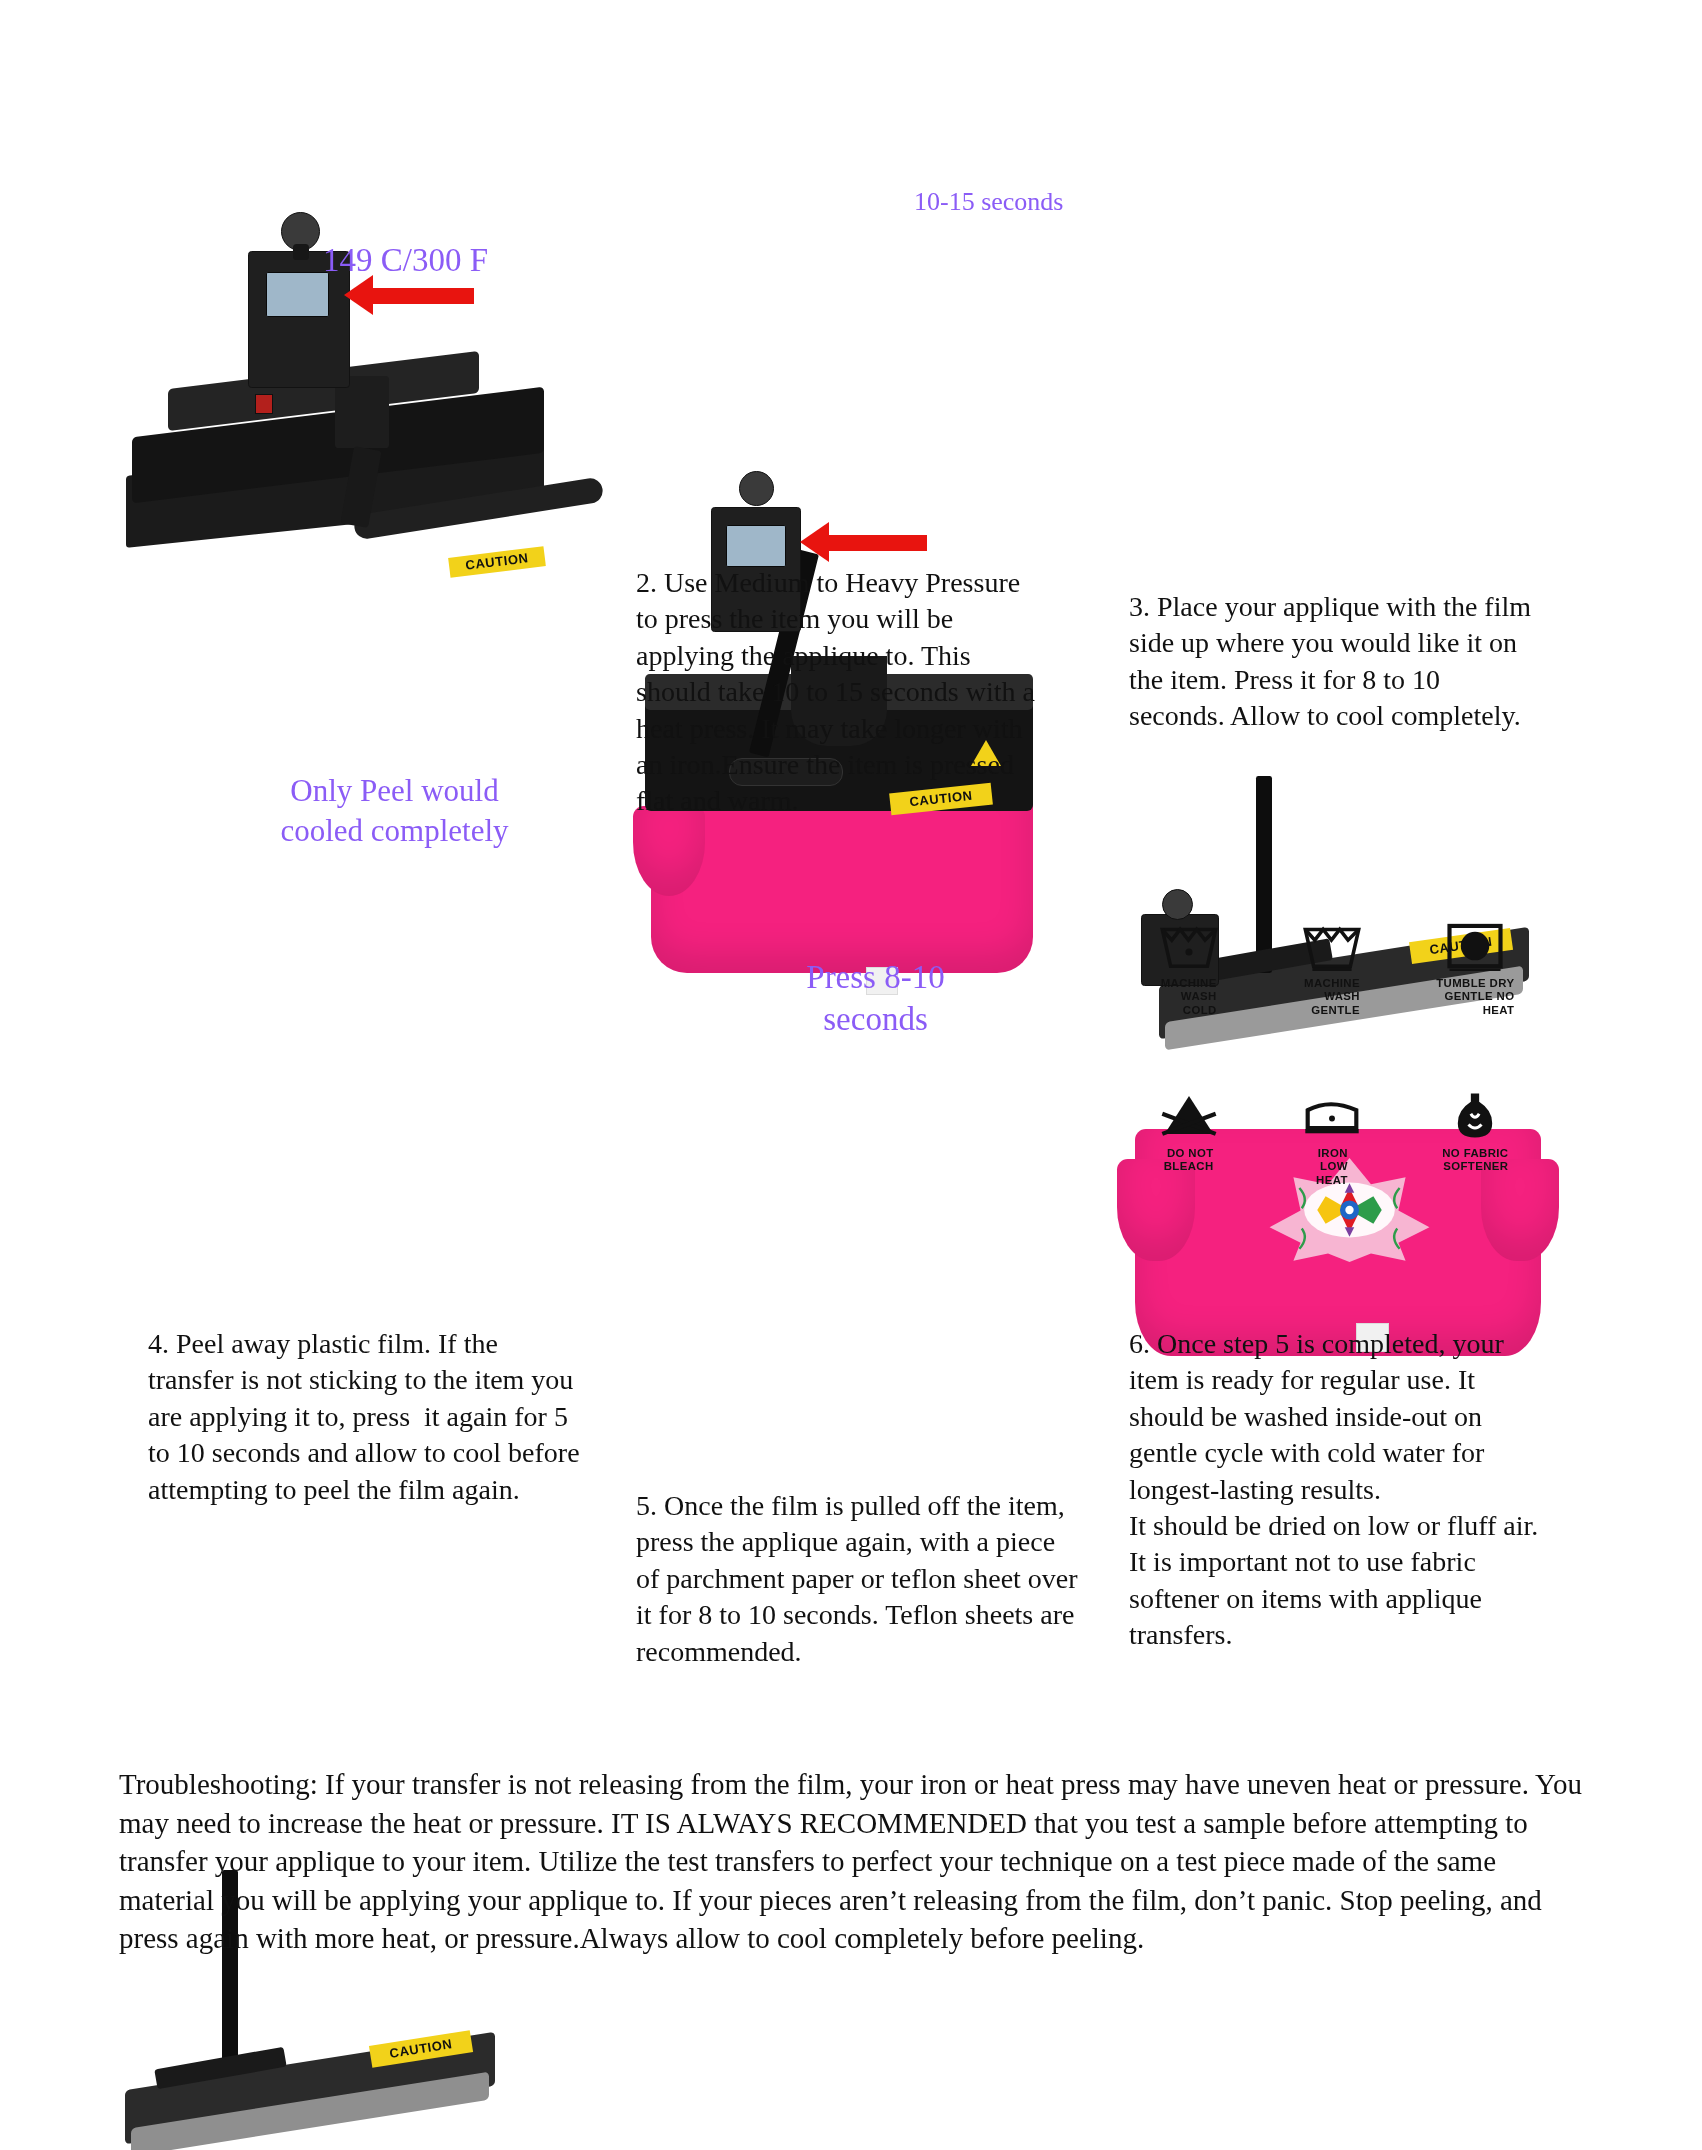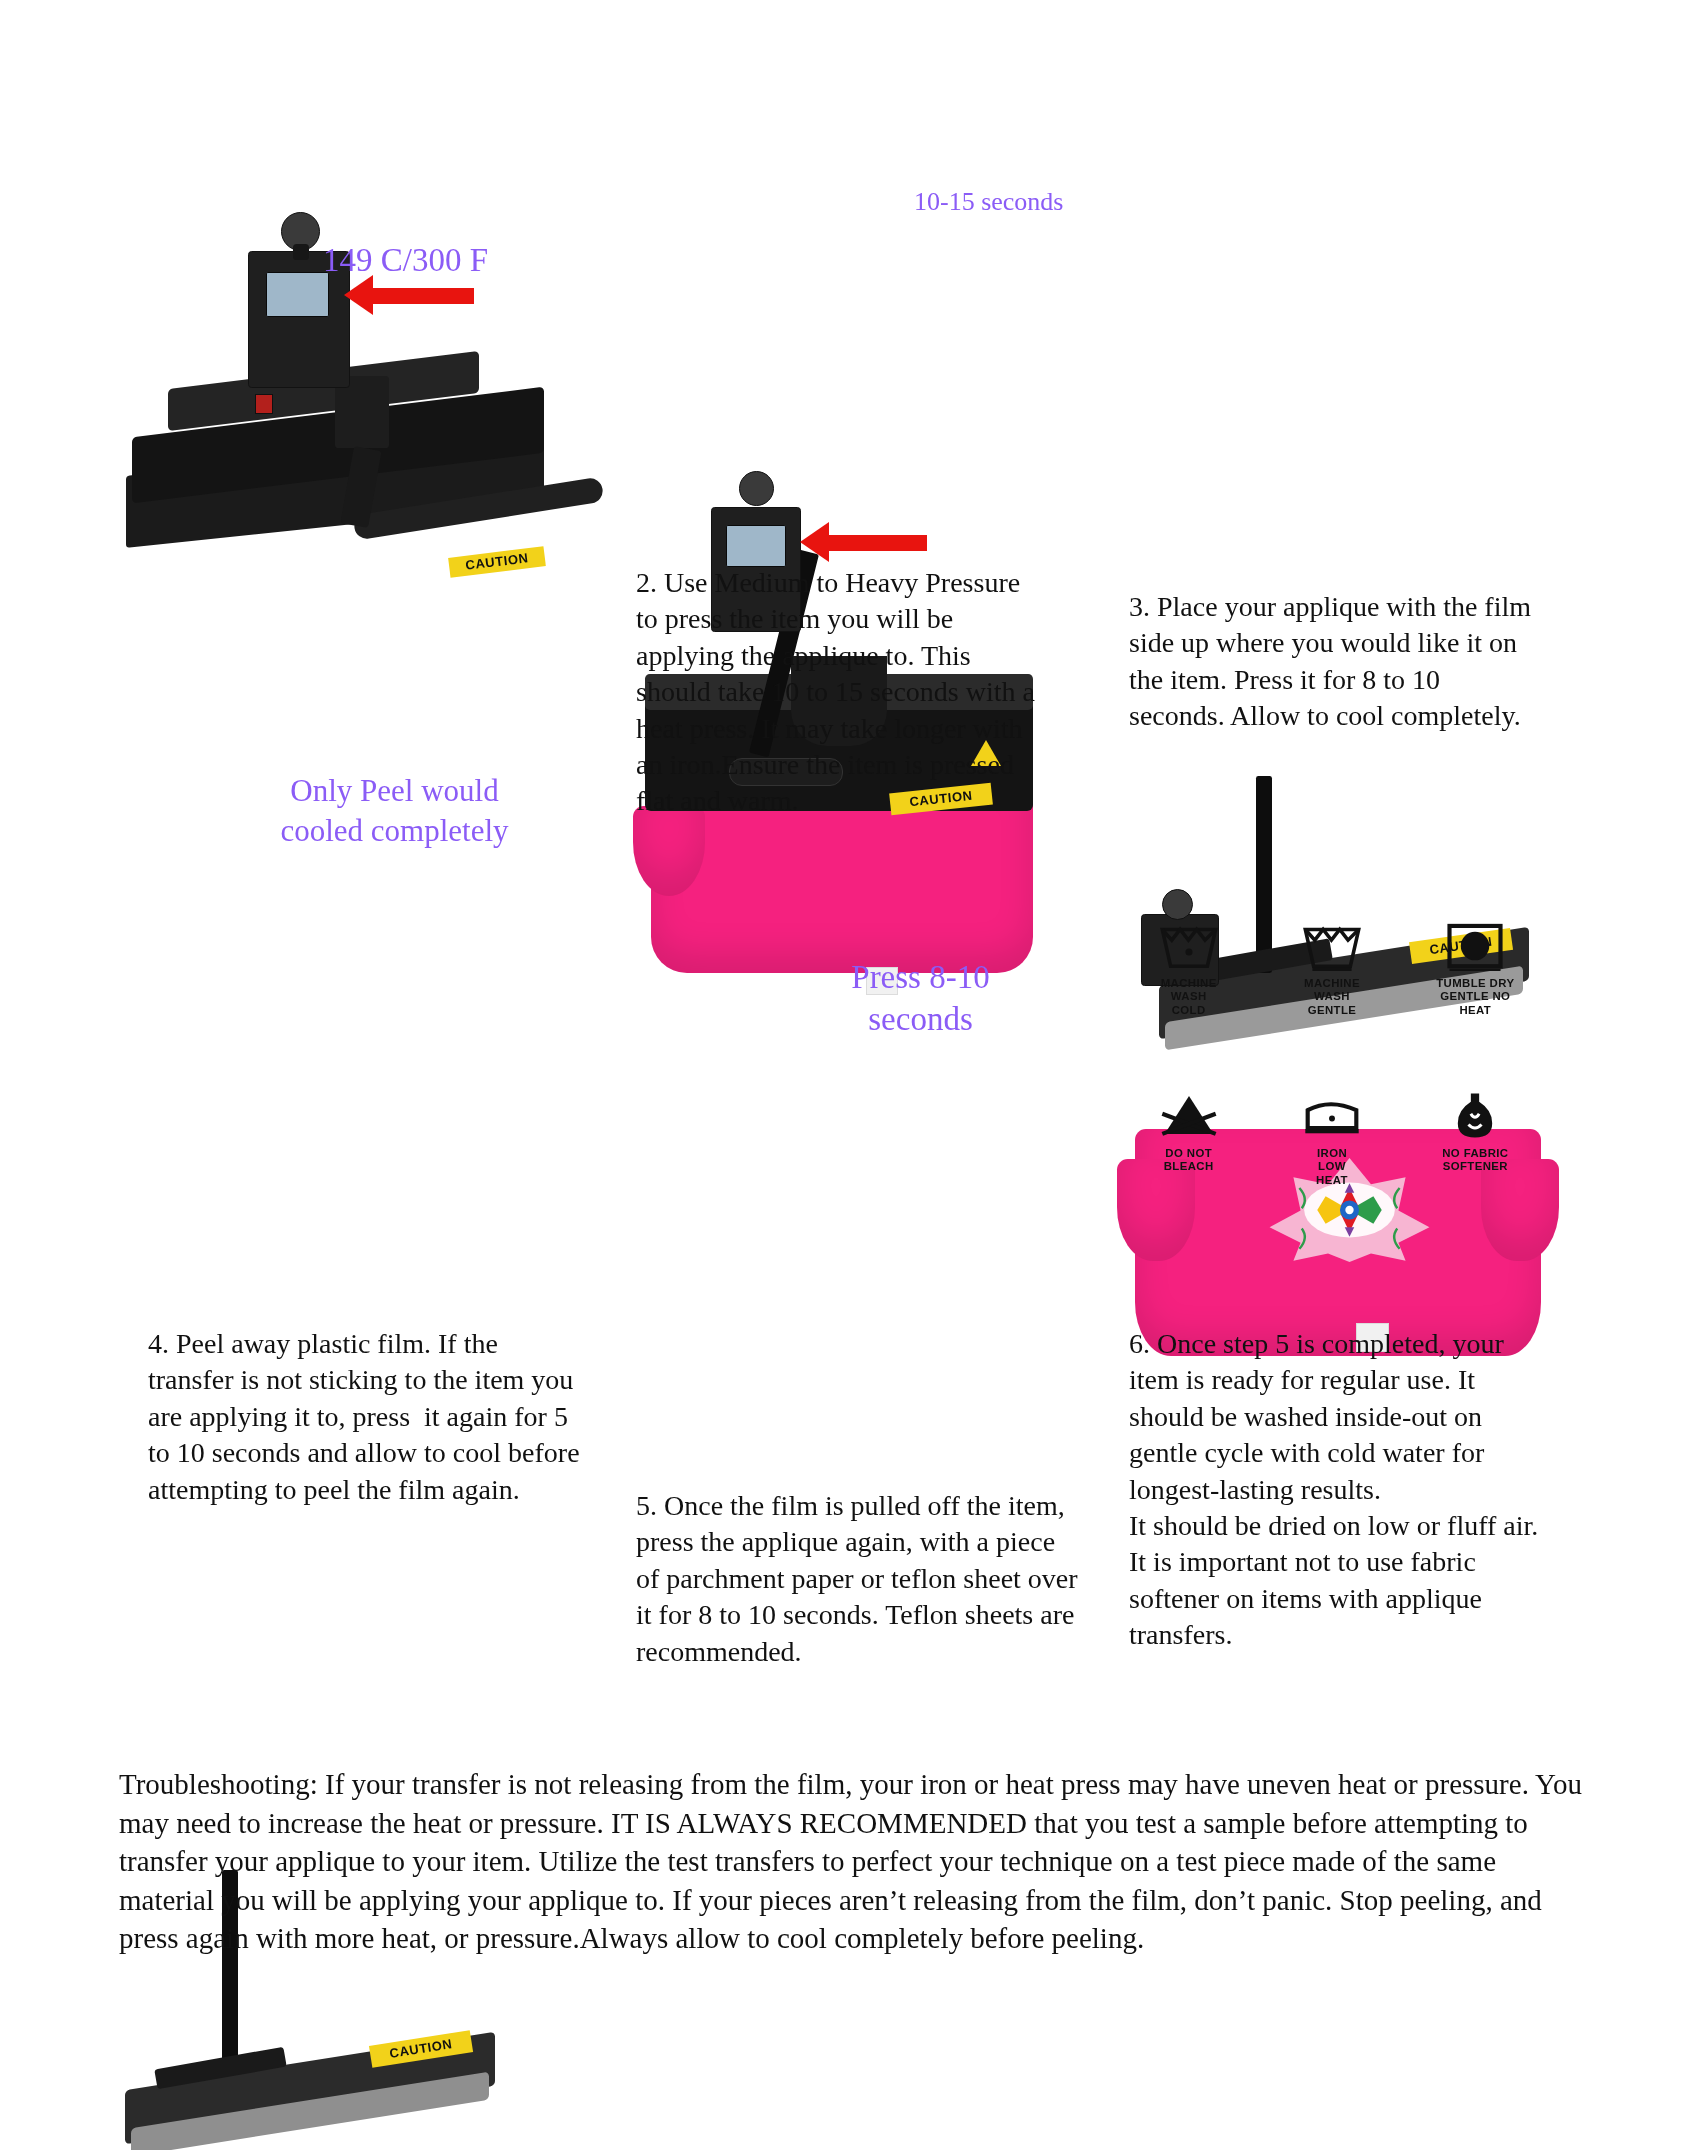--- a/index.html
+++ b/index.html
@@ -136,21 +136,21 @@
     justify-content: flex-start;
   }
   .care-cell svg { display: block; }
   .care-label {
     margin-top: 6px;
     font-family: "Liberation Sans", sans-serif;
     font-weight: bold;
     font-size: 11.4px;
     line-height: 1.18;
     letter-spacing: 0.4px;
-    text-align: center;
+    text-align: right;
     color: #111;
     white-space: pre-line;
   }
 
   
   .trouble {
     position: absolute;
     font-family: "Liberation Serif", serif;
     font-size: 29px;
     line-height: 1.33;
@@ -270,21 +270,21 @@
   <div class="abs press" style="left:119px; top:771px; width:472px; height:550px;">
 
     <div class="platen" style="left:6px; top:60px; width:370px; height:54px; background:#2b2b2b; transform:skewY(-9deg); border-radius:4.8px;"></div>
     <div class="platen" style="left:12px; top:99px; width:358px; height:27.5px; background:#8f8f8f; transform:skewY(-9deg);"></div>
     <div class="caution" style="left:251px; top:37px; width:102px; height:21.5px; font-size:13px; line-height:21.5px; transform:rotate(-9deg);">CAUTION</div>
     <div class="rod" style="left:103px; top:-131px; width:15.5px; height:197px;"></div>
     <div class="arm" style="left:36px; top:57px; width:131px; height:20.3px; transform:rotate(-10deg); background:#1a1a1a;"></div>
 
   </div>
 
-  <div class="abs annot" style="left:789px; top:956px; width:263px; font-size:33px;">Press 8-10
+  <div class="abs annot" style="left:744px; top:956px; width:263px; font-size:33px;">Press 8-10
 seconds</div>
 
   <div class="care-grid" style="left:1135px; top:920px; width:394px; height:323px;">
 
     <div class="care-cell">
       <span>
         <svg width="66" height="51" viewBox="0 0 110 86">
           <path d="M10 16 L100 16 L86 78 L24 78 Z" fill="none" stroke="#111" stroke-width="6"></path>
           <path d="M10 16 L26 34 L40 16 L54 34 L68 16 L82 34 L100 16" fill="none" stroke="#111" stroke-width="6"></path>
           <circle cx="55" cy="54" r="6" fill="#111"></circle>

